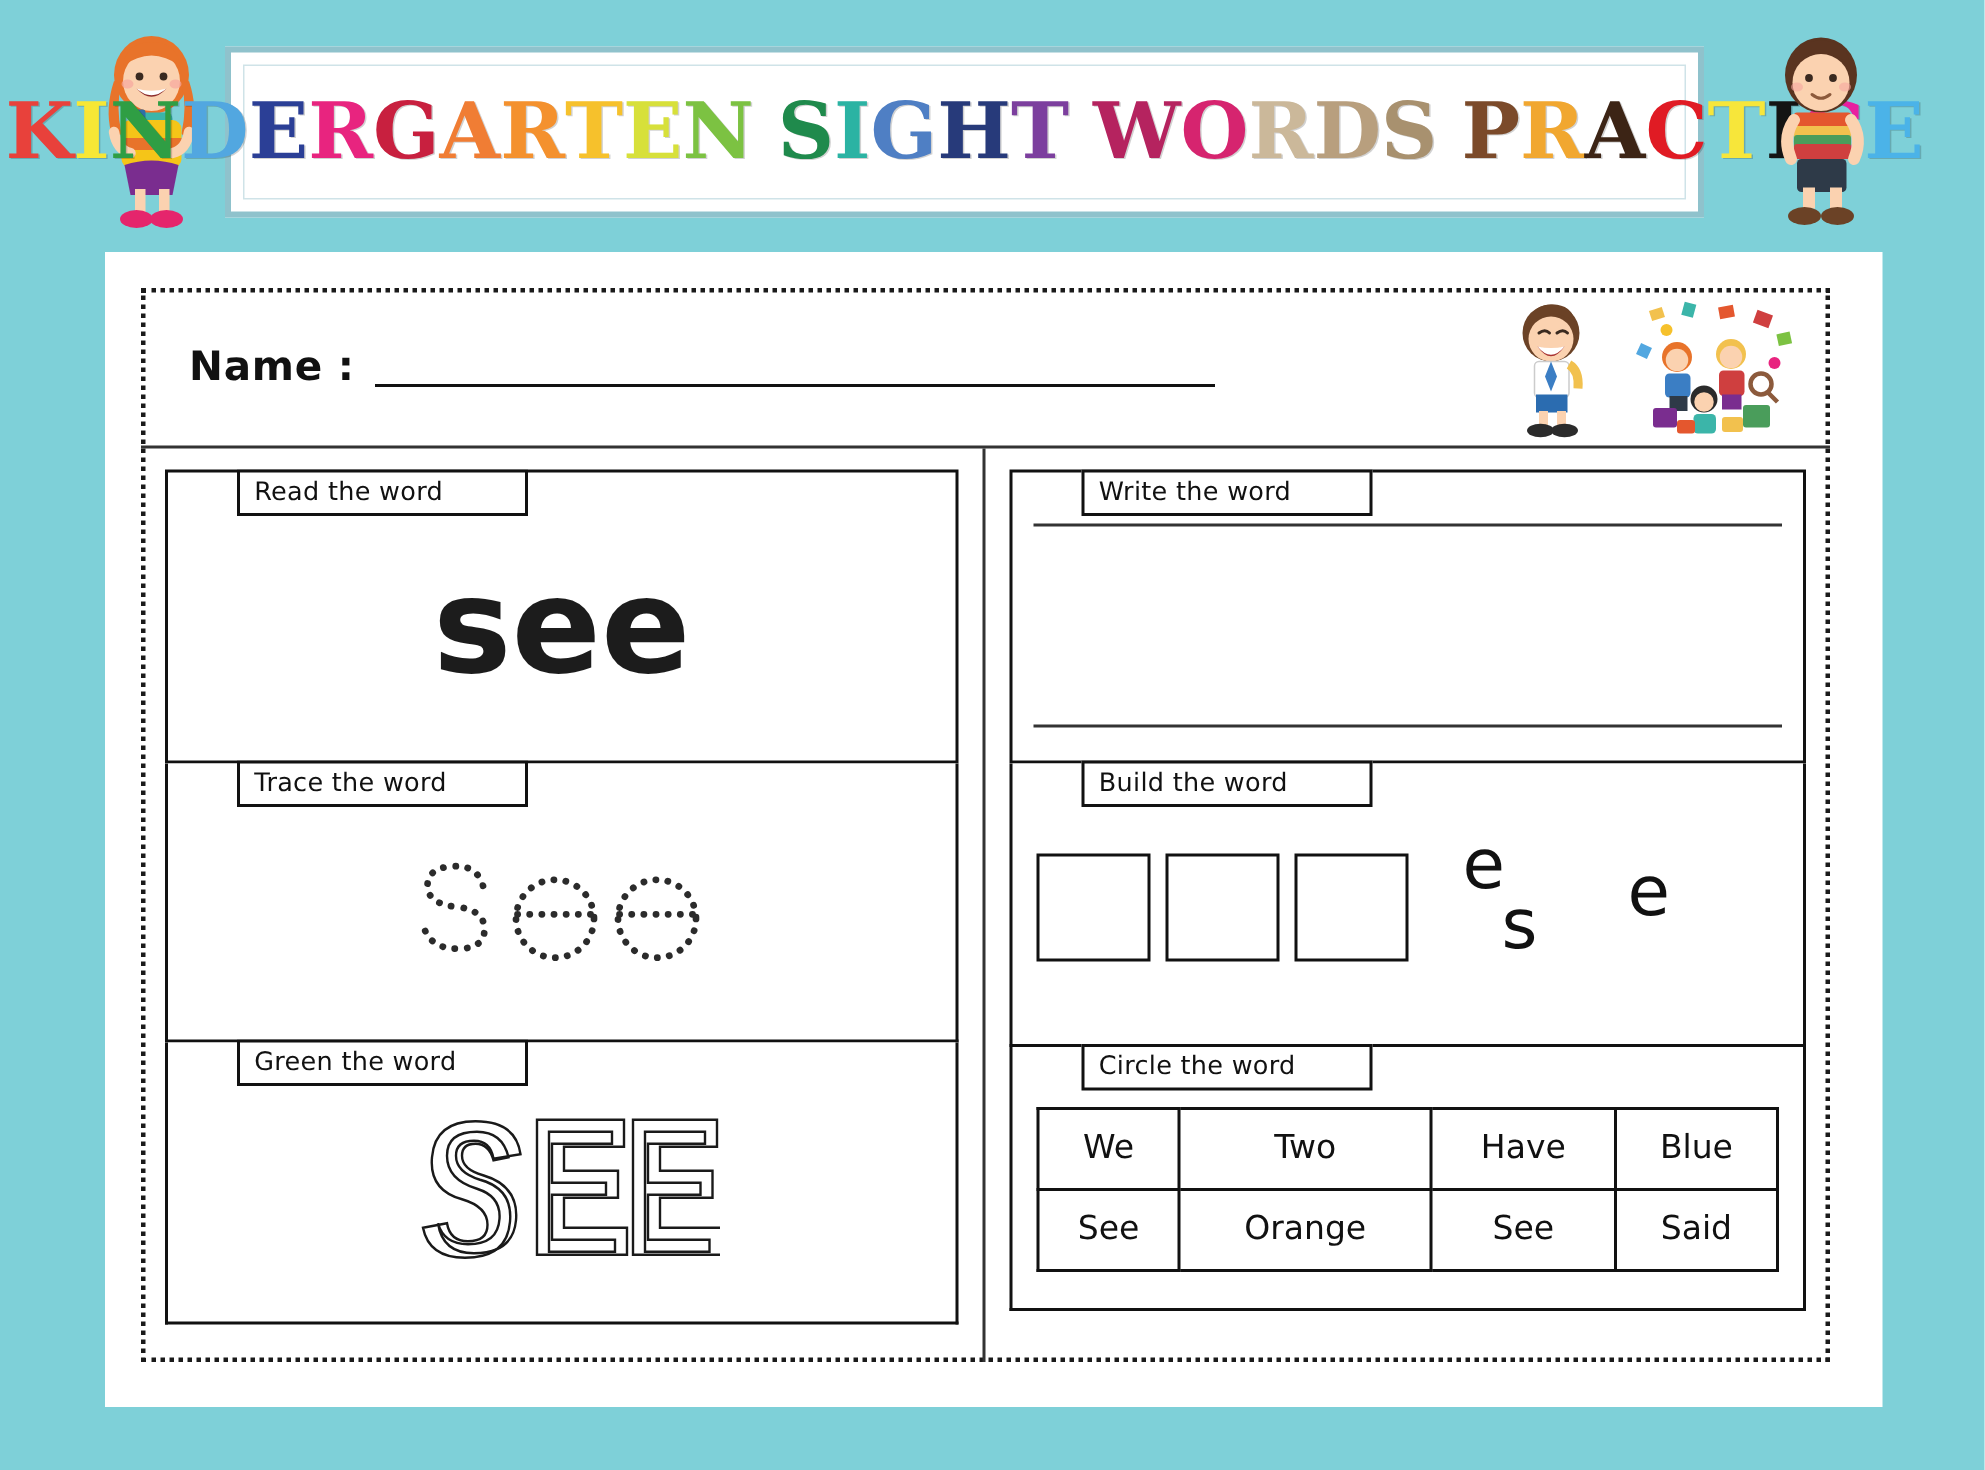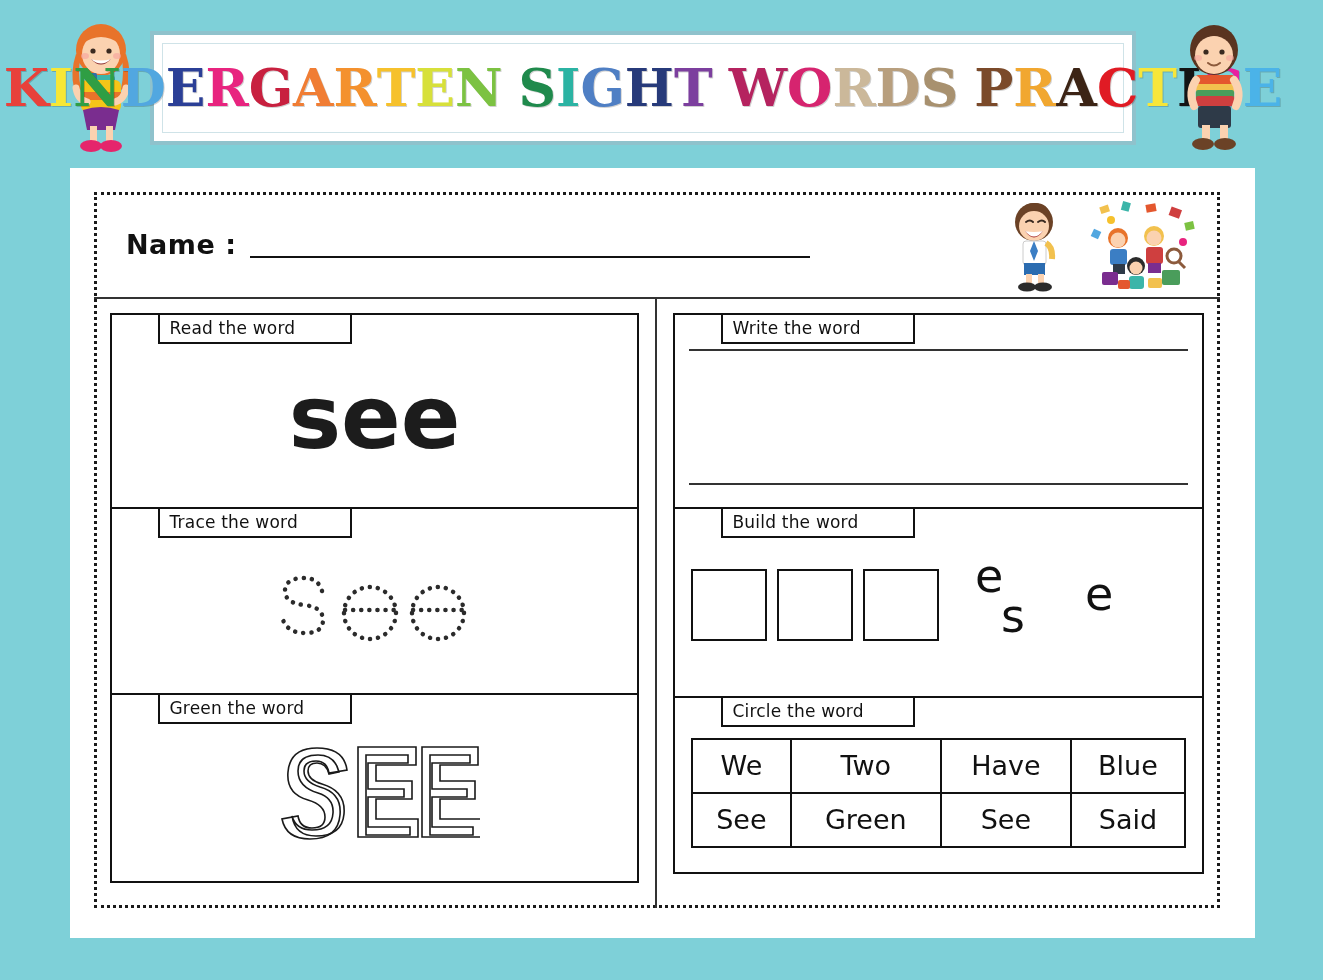--- a/index.html
+++ b/index.html
@@ -127,21 +127,21 @@
   }
   
   .word-grid{
     position:absolute; left:16px; right:16px; top:40px;
     border-collapse:collapse; width:calc(100% - 32px);
   }
   .word-grid td{
     border:2px solid #111;
     text-align:center;
     font-family:"DejaVu Sans", sans-serif;
-    font-size:27px; color:#111;
+    font-size:22px; color:#111;
     padding:5px 4px 7px;
     height:40px;
   }
 </style>
 </head>
 <body>
 
 <div class="header">
 
   <div class="mascot" style="left:55px;top:20px;">
@@ -356,21 +356,21 @@
           <table class="word-grid">
             <tbody id="word-grid-body">
                 <tr>
                   <td>We</td>
                   <td>Two</td>
                   <td>Have</td>
                   <td>Blue</td>
                 </tr>
                 <tr>
                   <td>See</td>
-                  <td>Green</td>
+                  <td>Orange</td>
                   <td>See</td>
                   <td>Said</td>
                 </tr>
               </tbody>
           </table>
         </div>
       </div>
     </div>
   </div>
 </div>

